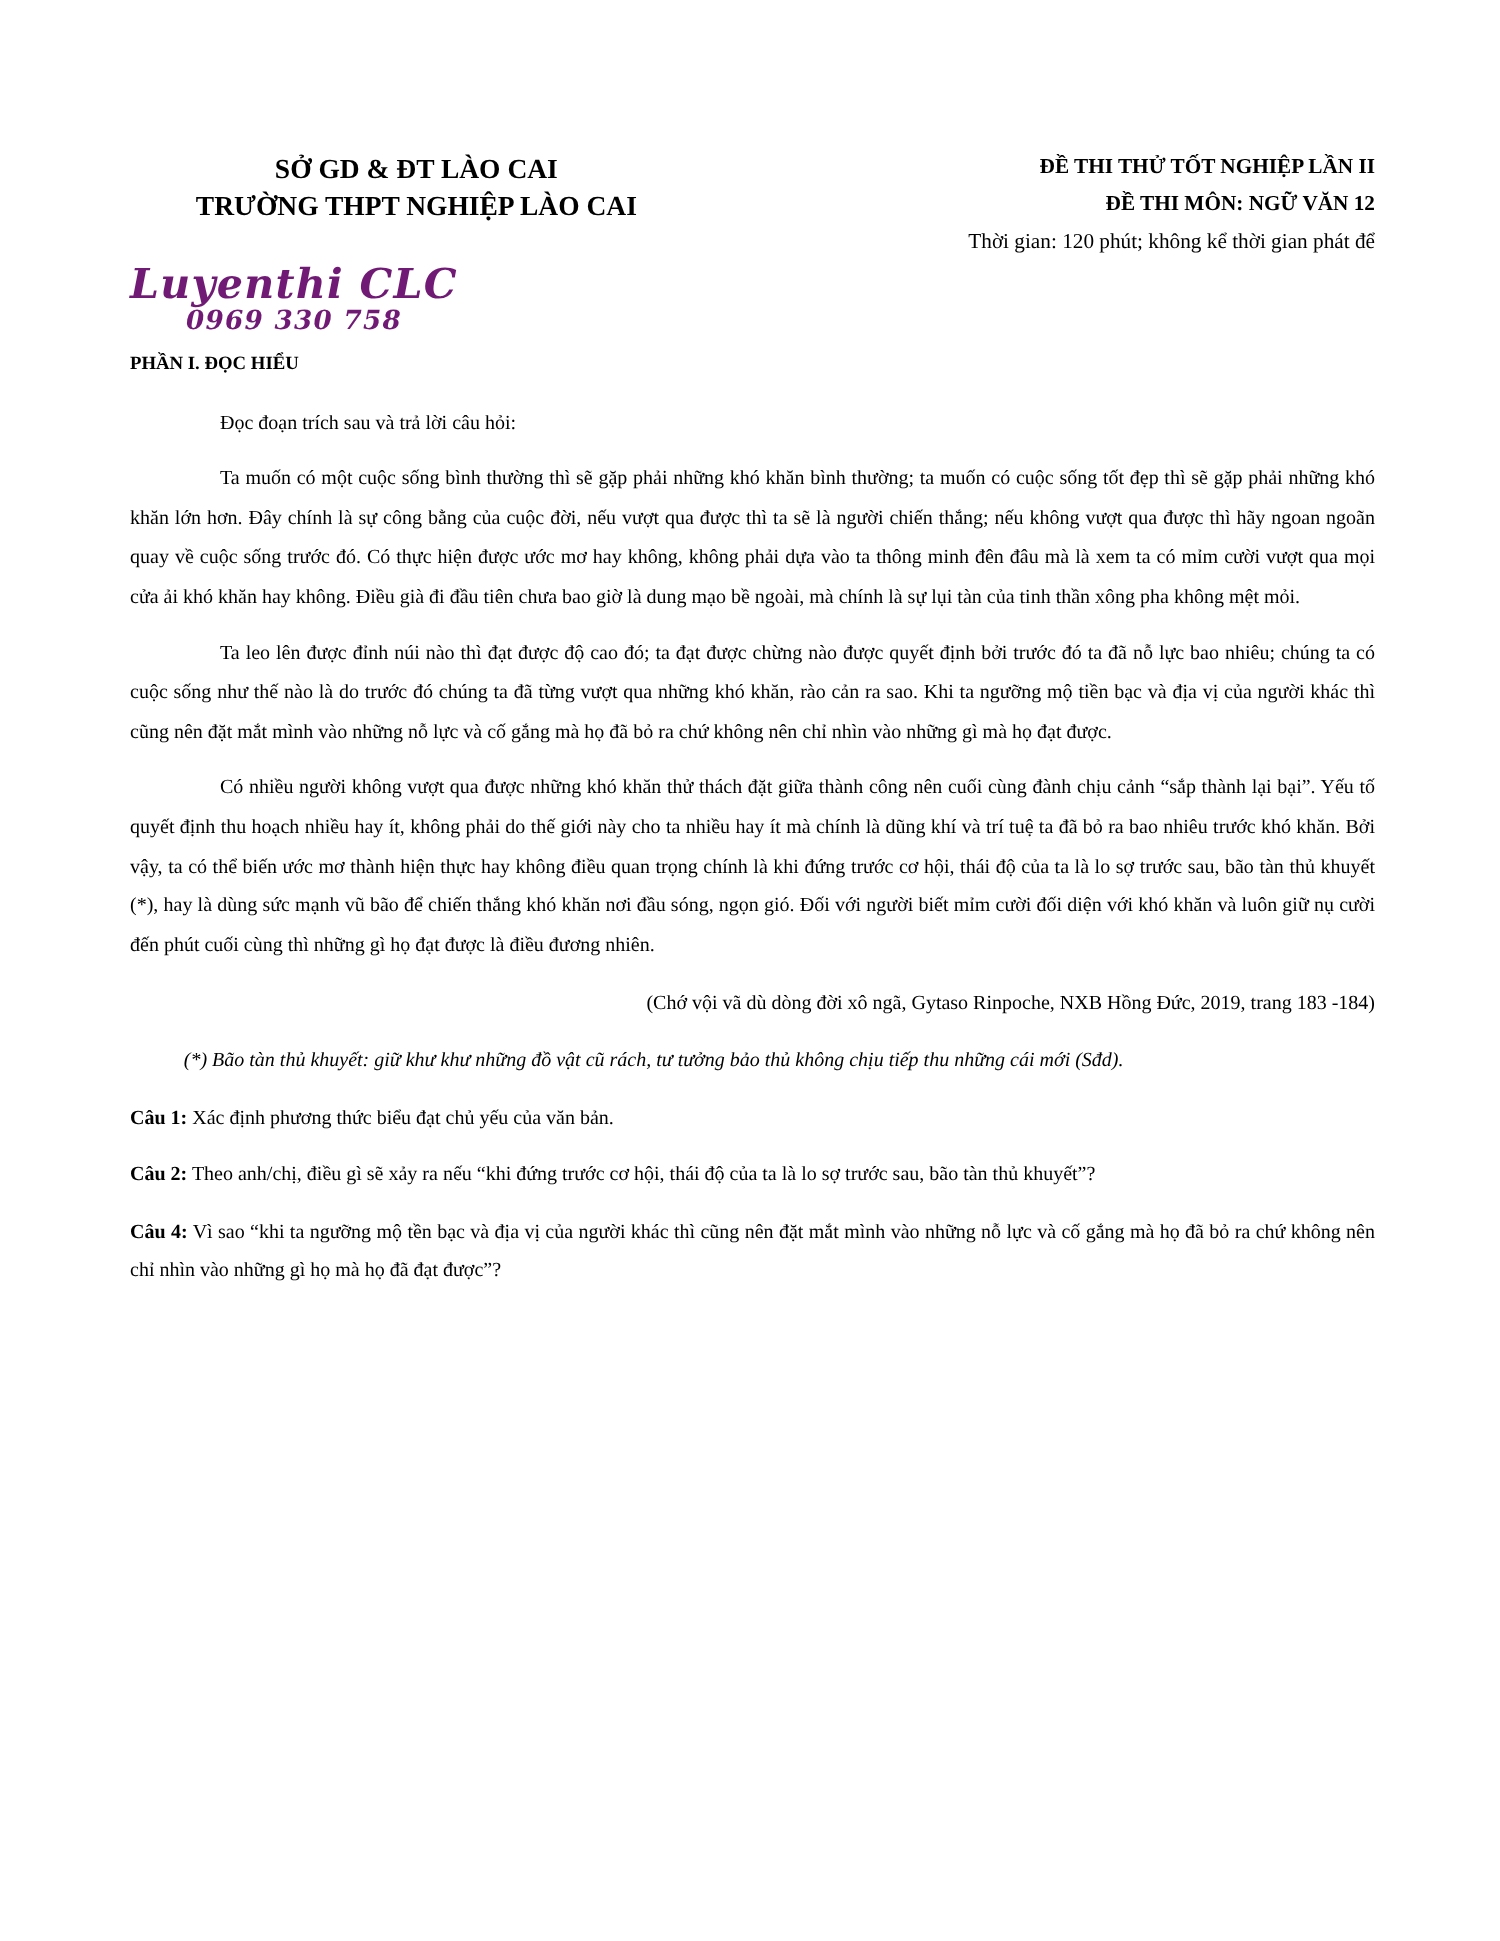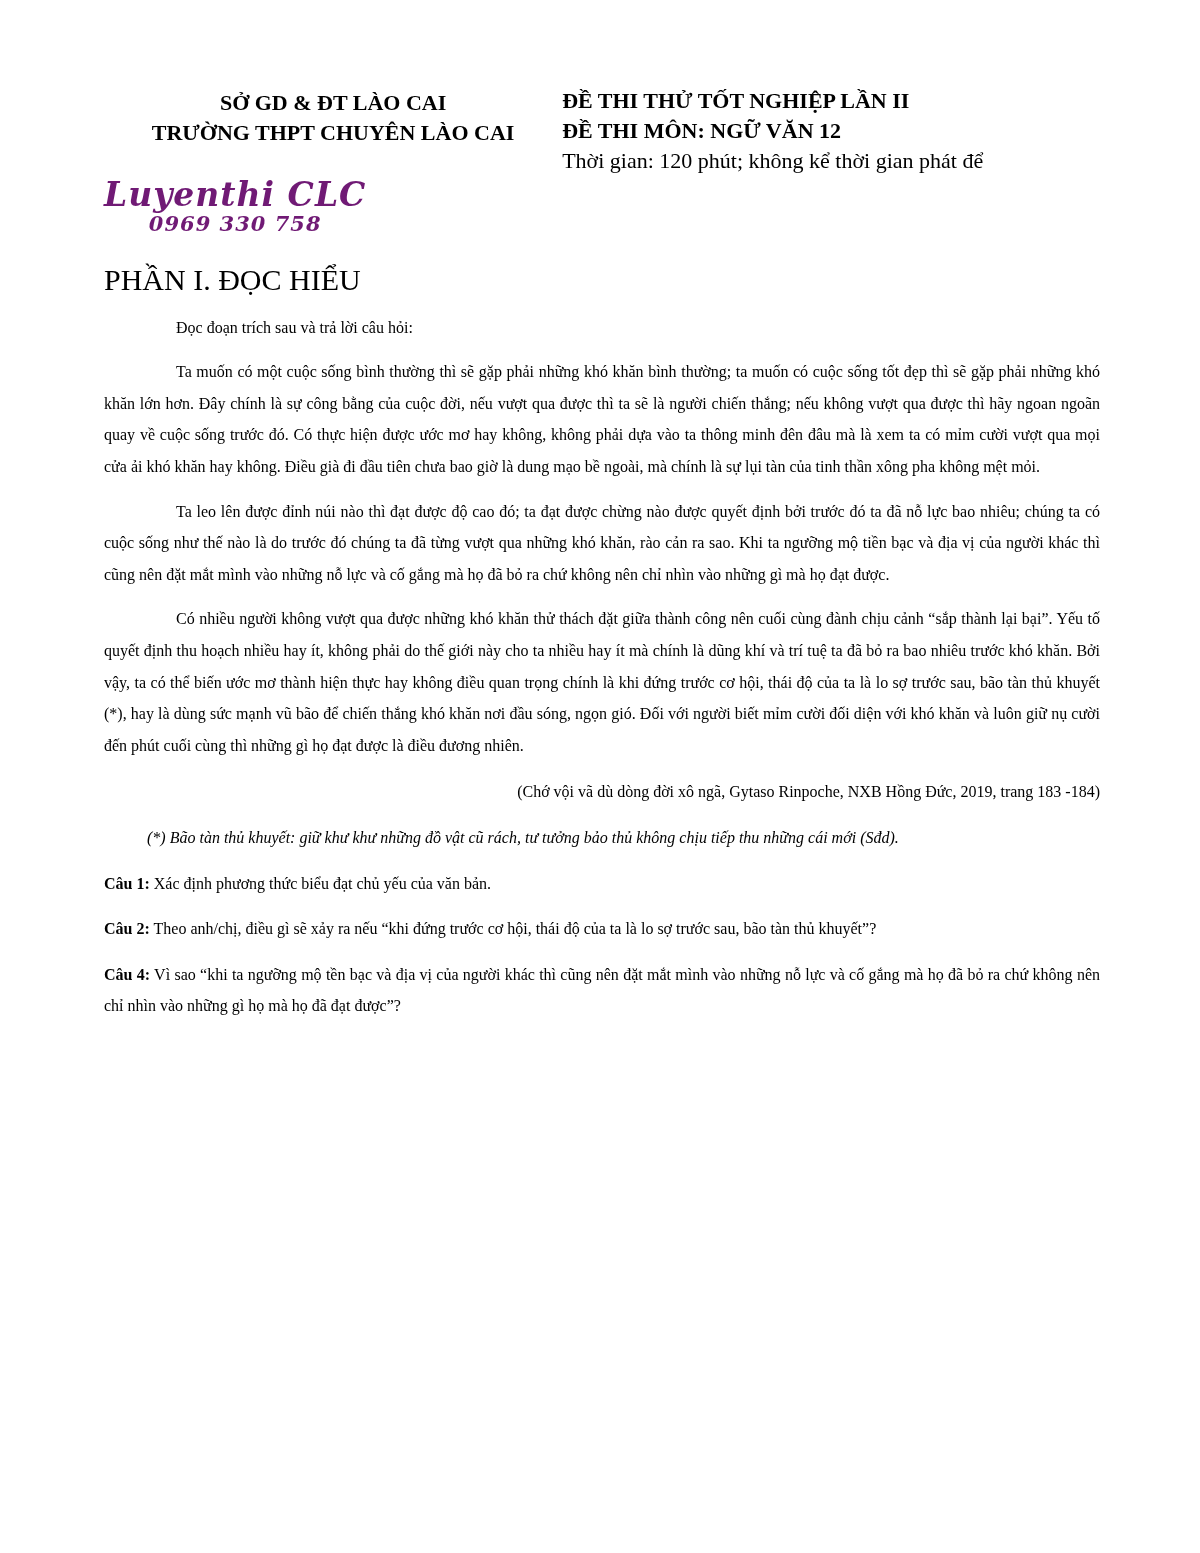--- a/index.html
+++ b/index.html
@@ -8,33 +8,33 @@
     width: 1200px;
     height: 1553px;
     margin: 0 auto;
     background: #ffffff;
     color: #000000;
     font-family: "Liberation Serif", "DejaVu Serif", serif;
     padding: 86px 100px 0 104px;
     overflow: hidden;
   }
   
-  .header { display: flex; width: 100%; }
+  .header { display: flex; width: 100%; margin-top: 32px; }
   .header-left {
     flex: 0 0 46%;
     text-align: center;
     font-weight: bold;
     font-size: 22px;
     line-height: 30px;
     padding-top: 2px;
   }
   .header-right {
     flex: 0 0 54%;
-    text-align: left;
-    font-size: 22px;
+    text-align: right;
+    font-size: 17px;
     line-height: 30px;
     font-family: Liberation Serif, serif;
   }
   .header-right .bold-line { font-weight: bold; }
   
   .logo {
     display: inline-block;
     margin-top: 2px;
     text-align: center;
     font-style: italic;
@@ -46,23 +46,23 @@
     letter-spacing: 1px;
     font-family: "DejaVu Serif", serif;
   }
   .logo-phone {
     font-size: 21px;
     letter-spacing: 1px;
     font-family: "DejaVu Serif", serif;
   }
   
   .section-title {
-    margin-top: 30px;
-    font-weight: normal;
-    font-size: 30px;
+    margin-top: 8px;
+    font-weight: bold;
+    font-size: 15px;
     line-height: 30px;
   }
   p.body-text {
     font-size: 16px;
     line-height: 31.6px;
     text-align: justify;
     margin-top: 13px;
   }
   p.indent { text-indent: 72px; }
   p.lead { margin-top: 17px; }
@@ -81,21 +81,21 @@
   .q-label { font-weight: bold; }
 </style>
 </head>
 <body>
 
 <div class="page">
 
   <div class="header">
     <div class="header-left">
       <div>SỞ GD &amp; ĐT LÀO CAI</div>
-      <div>TRƯỜNG THPT CHUYÊN LÀO CAI</div>
+      <div>TRƯỜNG THPT NGHIỆP LÀO CAI</div>
     </div>
     <div class="header-right">
       <div class="bold-line">ĐỀ THI THỬ TỐT NGHIỆP LẦN II</div>
       <div class="bold-line">ĐỀ THI MÔN: NGỮ VĂN 12</div>
       <div>Thời gian: 120 phút; không kể thời gian phát để</div>
     </div>
   </div>
 
   <div class="logo" style="color: #701a75;">
     <div class="logo-name">Luyenthi CLC</div>

